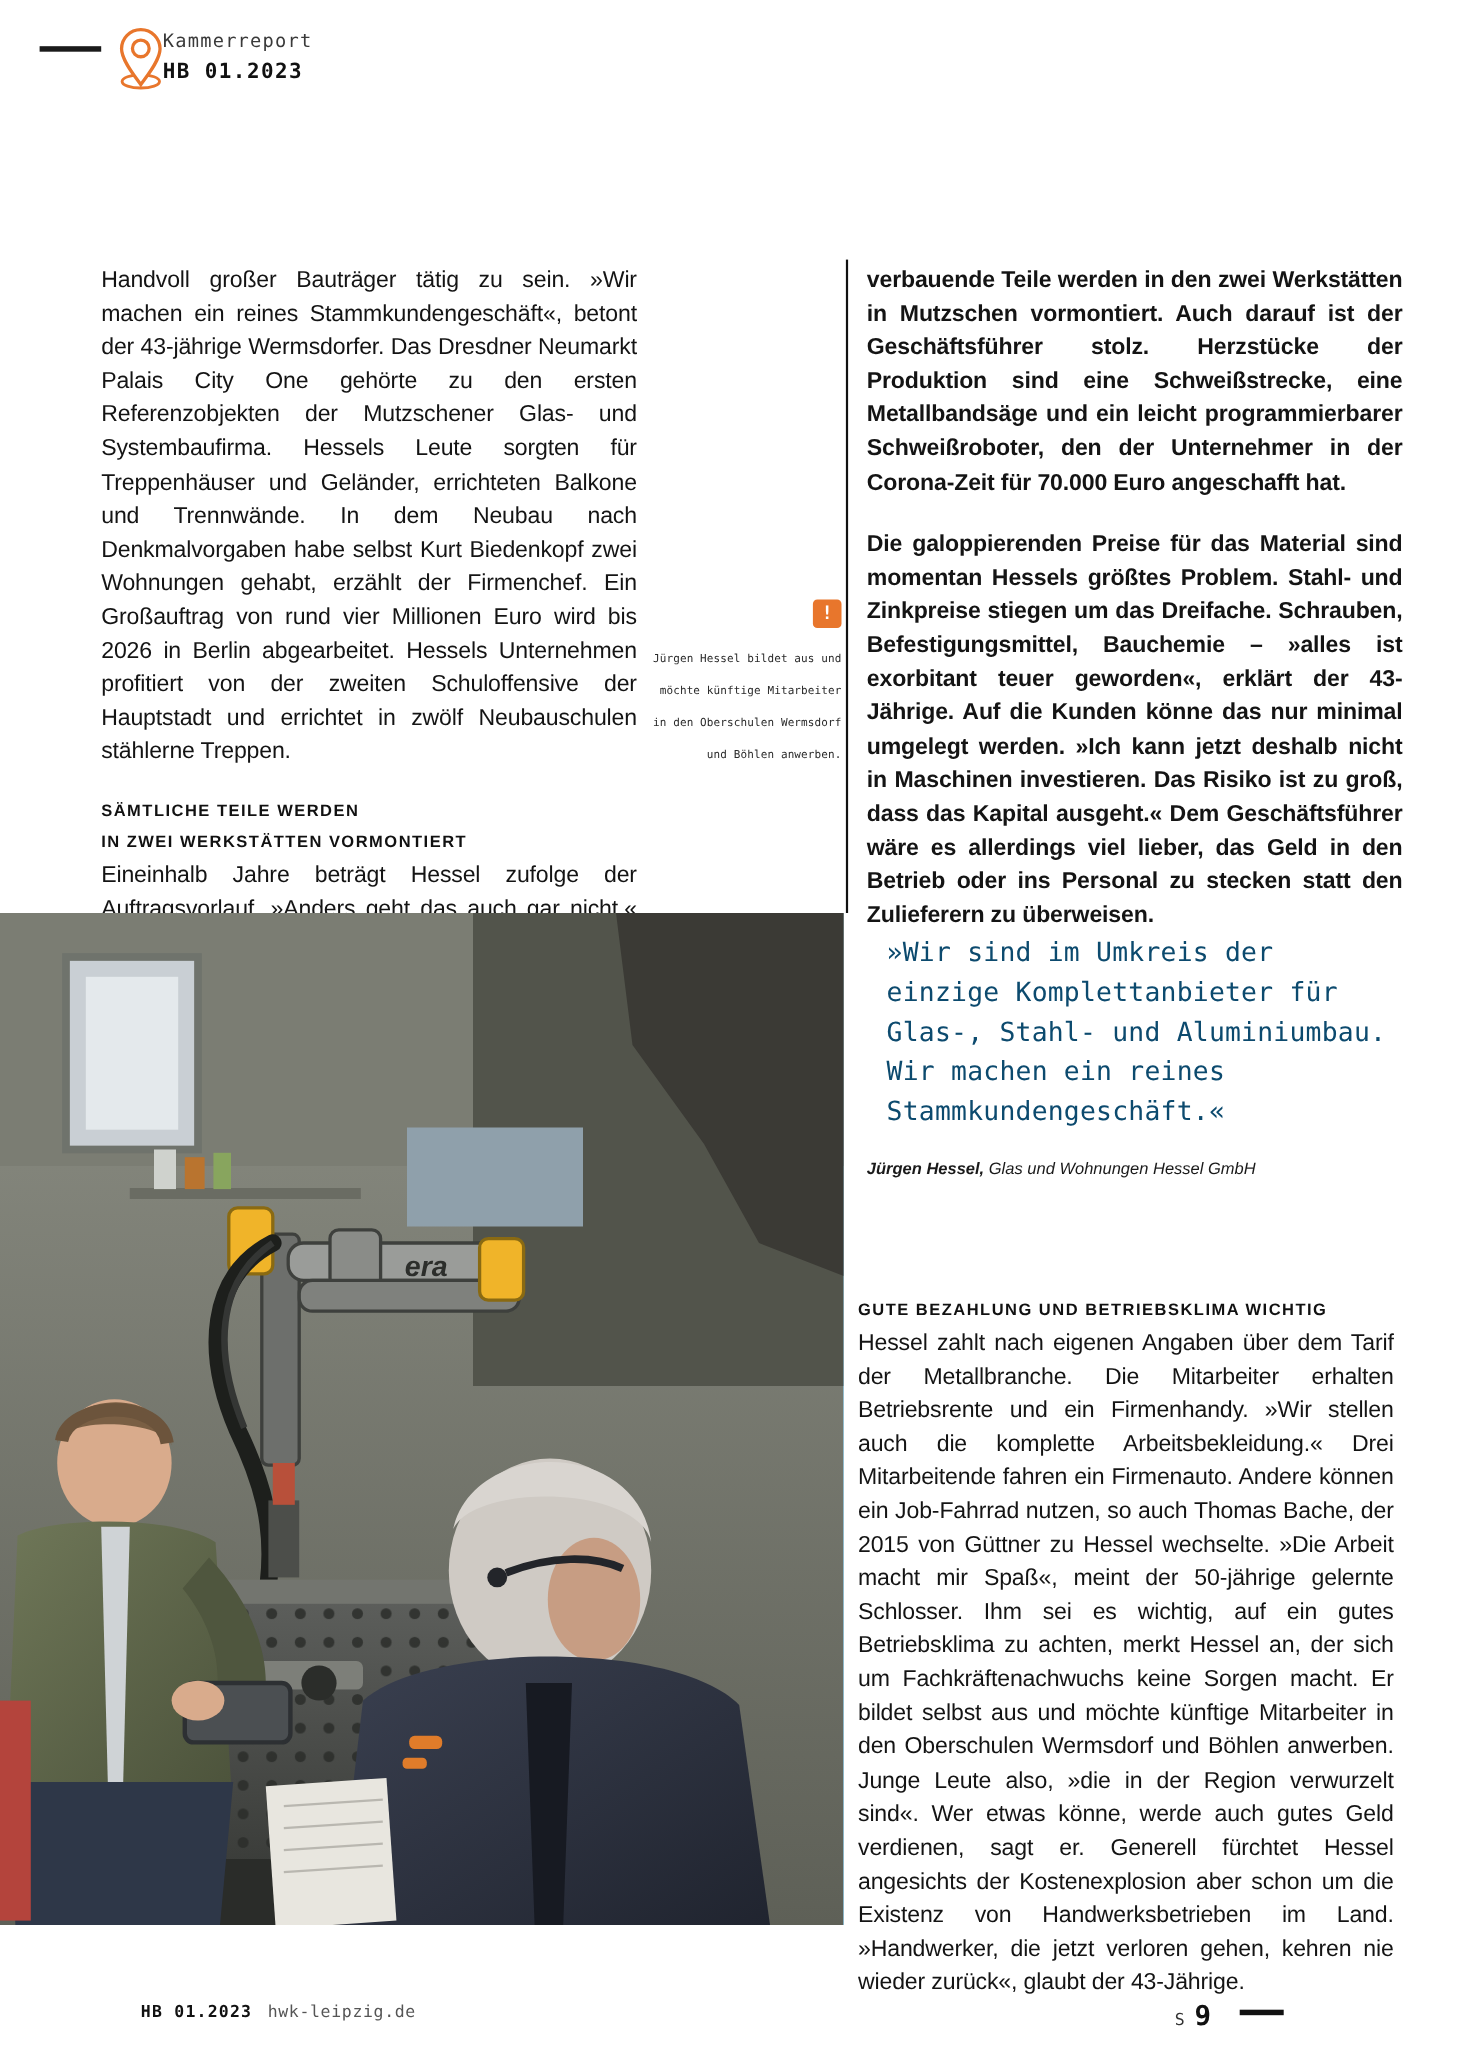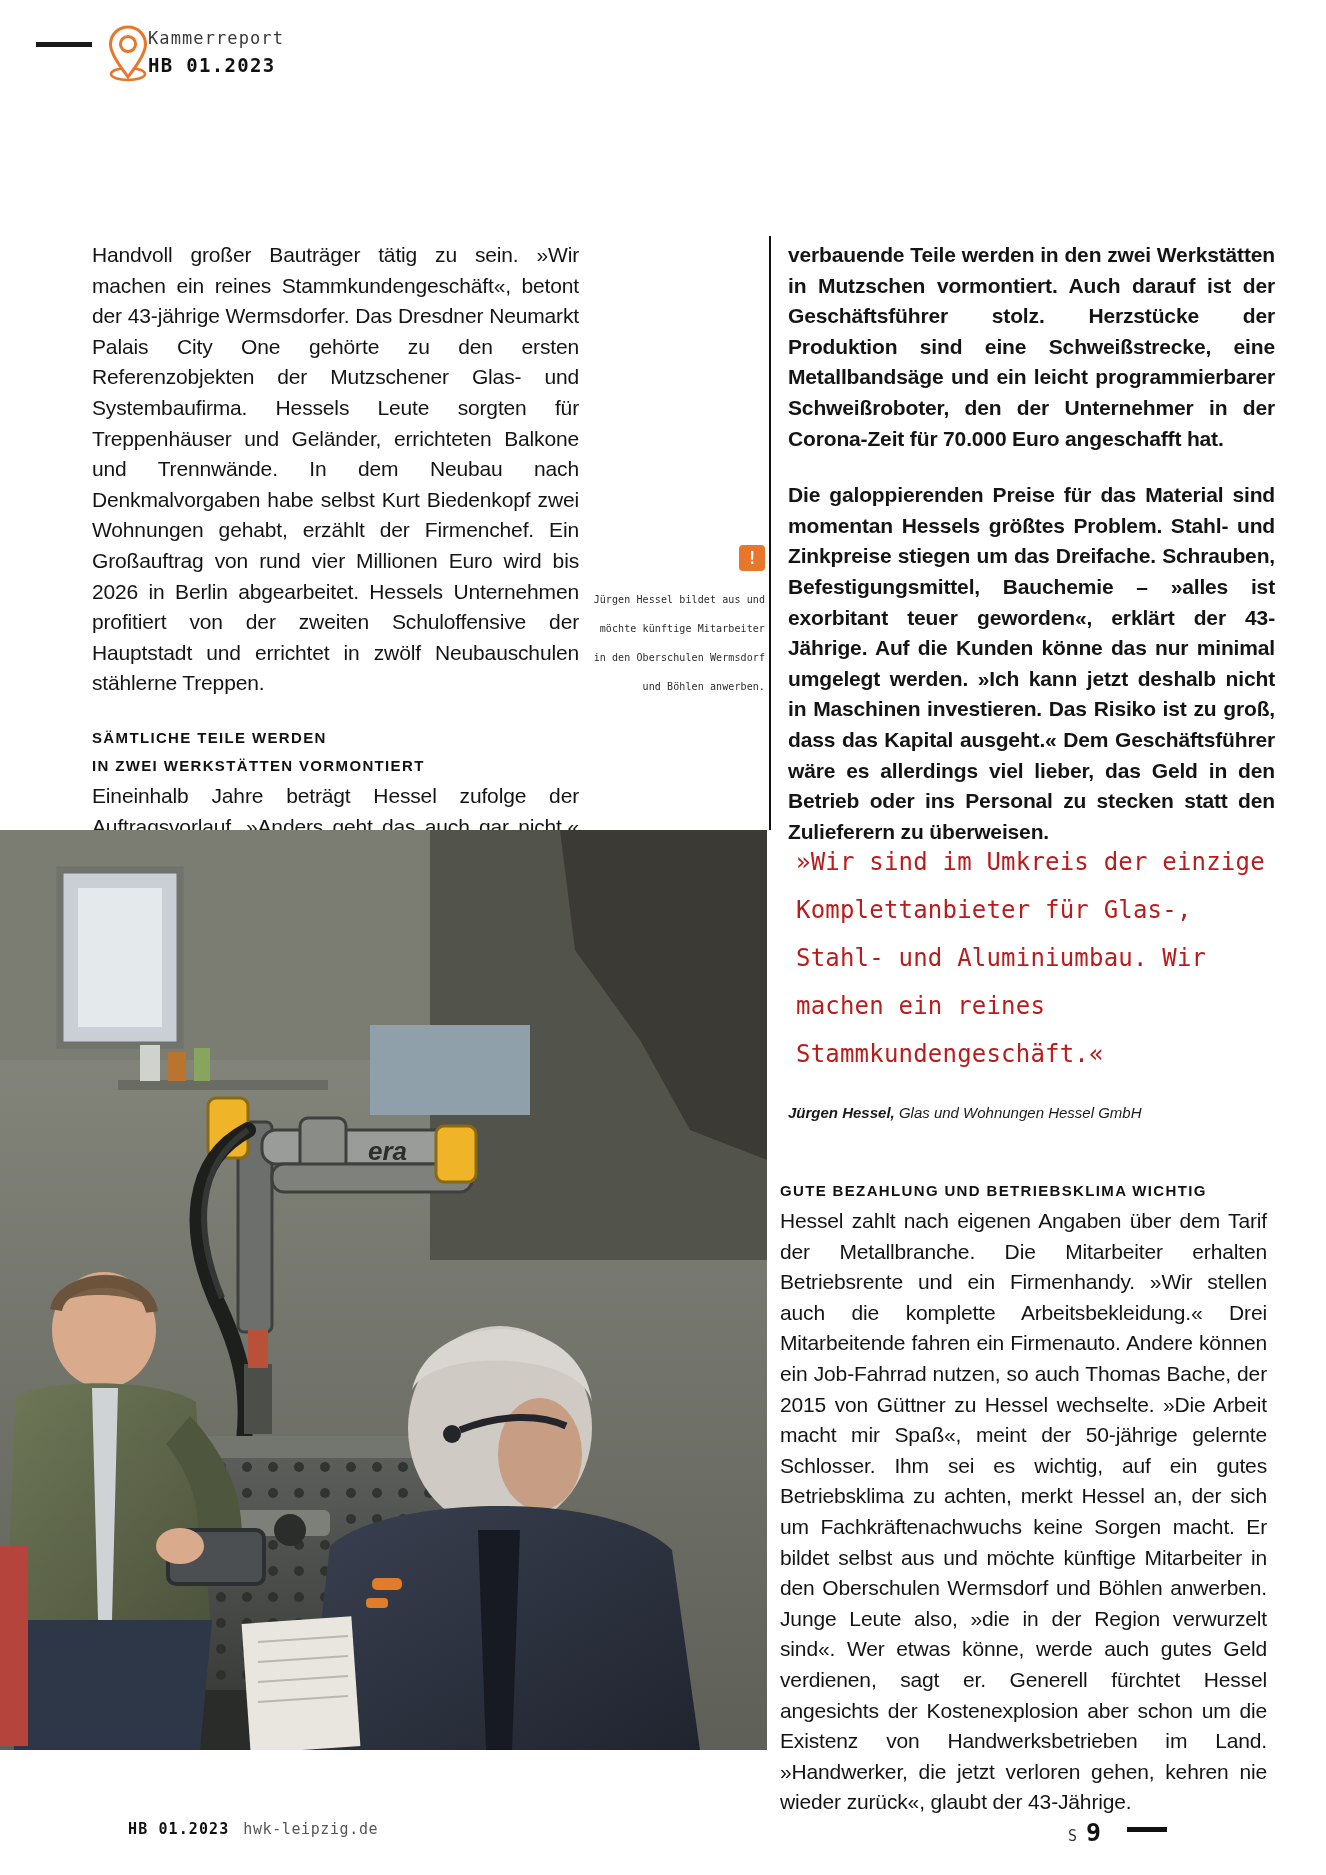--- a/index.html
+++ b/index.html
@@ -97,23 +97,23 @@
   }
   .photo svg{display:block;width:767px;height:920px;}
 
   
   .pullquote{
     position:absolute;left:788px;top:830px;width:500px;
   }
   .pullquote p{
     font-family:"DejaVu Sans Mono", monospace;
     font-size:24px;
-    line-height:48px;
-    color:#b91c1c;
-    margin:8px;
+    line-height:36px;
+    color:#0c4a6e;
+    margin:18px;
     letter-spacing:0.2px;
   }
   .attribution{
     margin-top:26px;
     font-family:"Liberation Sans", sans-serif;
     font-style:italic;
     font-size:15px;
     color:#1a1a1a;
   }
   .attribution b{font-weight:bold;}

